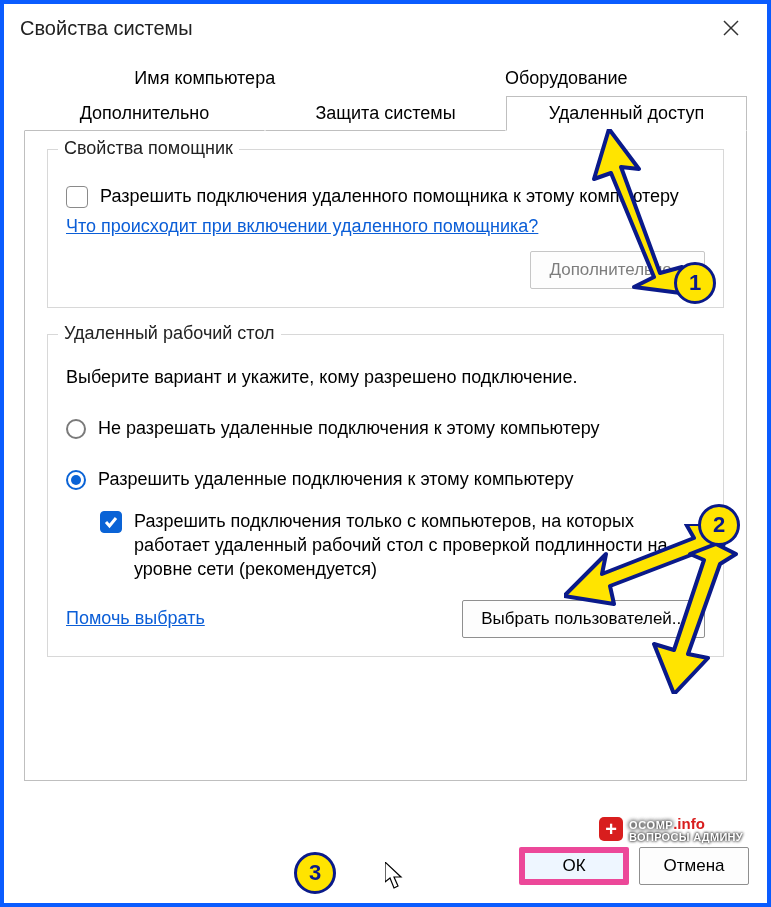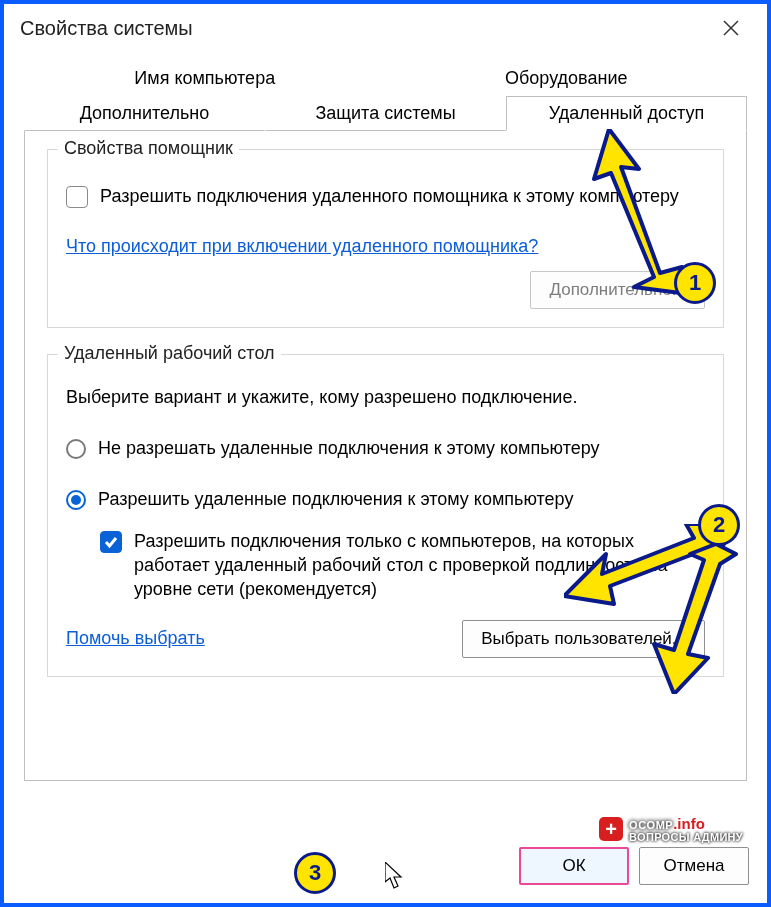--- a/index.html
+++ b/index.html
@@ -93,33 +93,33 @@
     margin-top: 3px;
     display: flex; align-items: center; justify-content: center;
     cursor: pointer;
   }
   .radiorow .radio.selected { border-color: #0a63d6; }
   .radiorow .radio.selected::after {
     content: ""; width: 10px; height: 10px; background: #0a63d6; border-radius: 50%;
   }
 
   a.link { color: #0b5ed7; text-decoration: underline; font-size: 18px; cursor: pointer; }
-  .help-link-row { margin-top: 28px; }
+  .help-link-row { margin-top: 8px; }
 
   .btn {
     display: inline-flex; align-items: center; justify-content: center;
     height: 38px; padding: 0 18px;
     border: 1px solid #8f8f8f;
     background: #fdfdfd;
     font-size: 17px;
     cursor: pointer;
     border-radius: 2px;
   }
   .btn.disabled { color: #7d7d7d; border-color: #c6c6c6; cursor: default; }
-  .btn.primary { border: 2px solid #ec4899; background: #eef6ff; }
+  .btn.primary { border: 6px solid #ec4899; background: #eef6ff; }
 
   .right { display: flex; justify-content: flex-end; margin-top: 14px; }
 
   .desc { font-size: 18px; margin: 6px 0 28px 0; }
   .indent { margin-left: 34px; }
 
   .footer-row {
     display: flex; justify-content: space-between; align-items: center;
     margin-top: 18px;
   }

